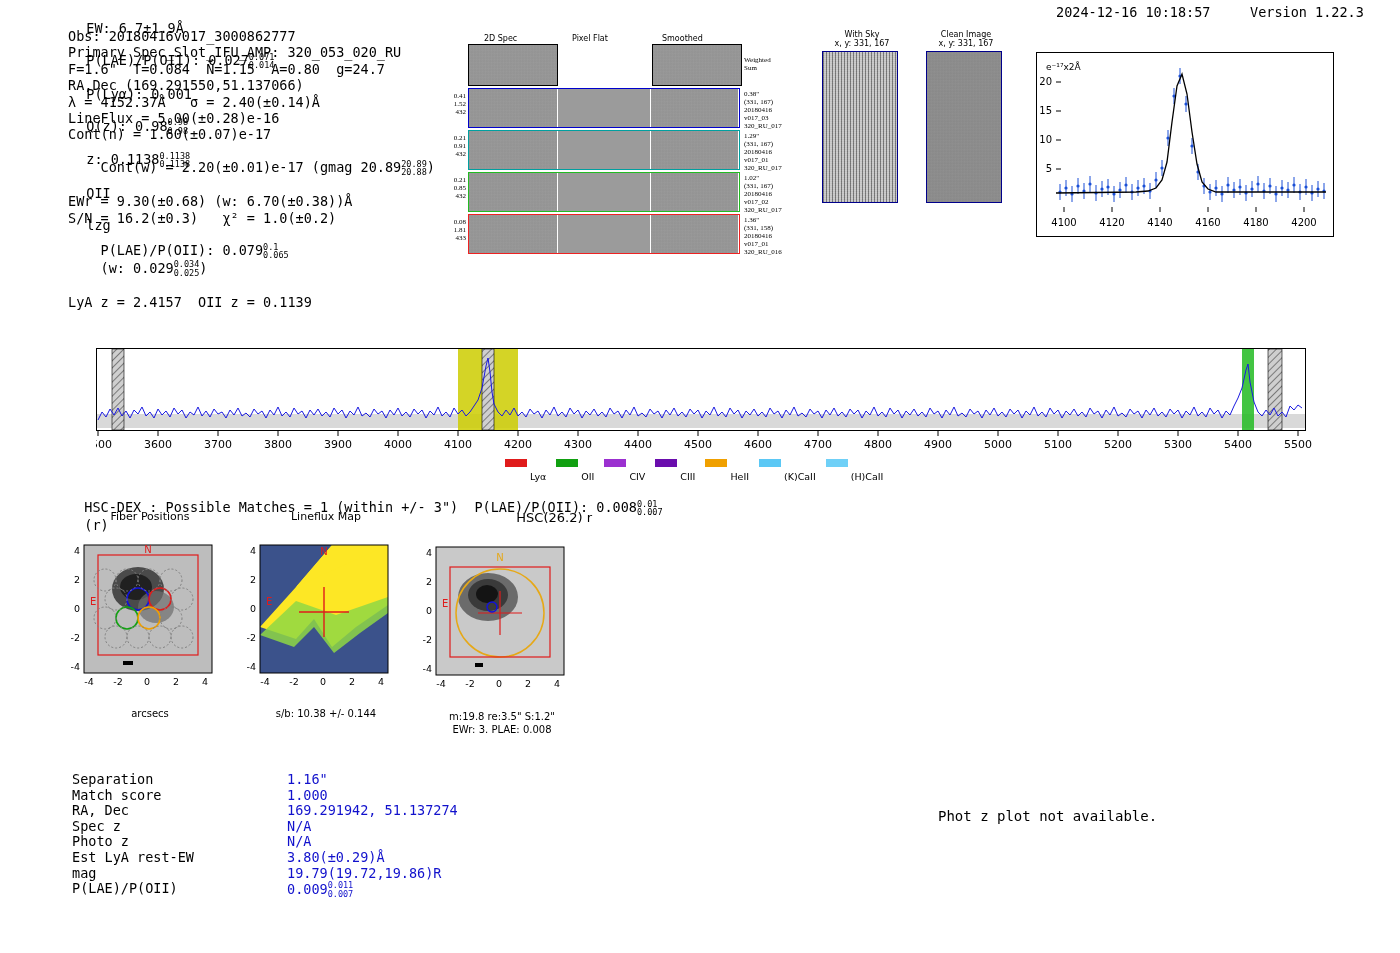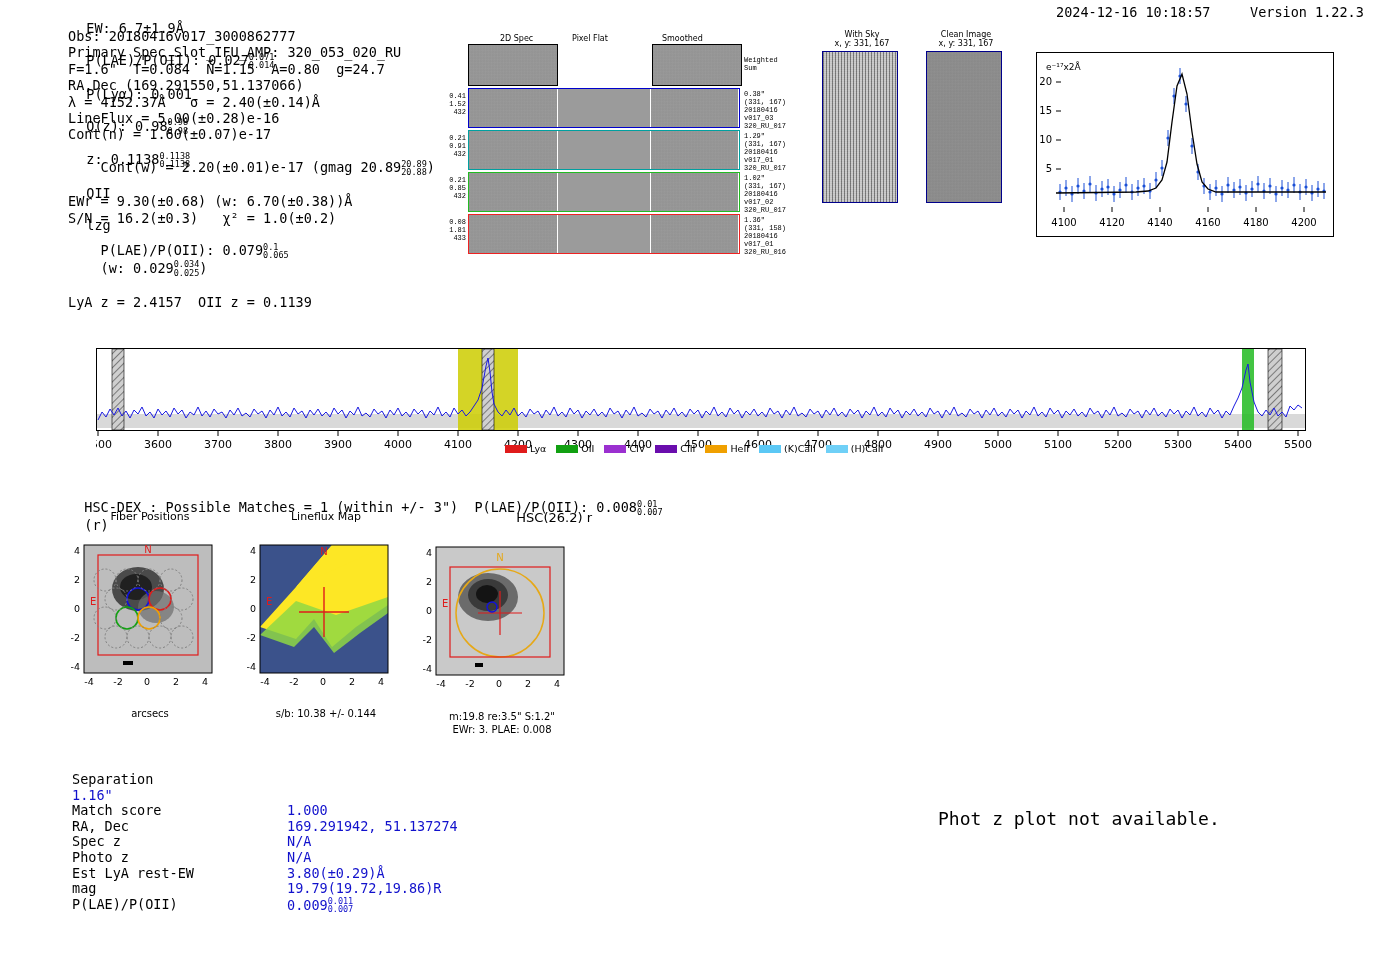--- a/index.html
+++ b/index.html
@@ -3,21 +3,21 @@
 <meta charset="utf-8">
 <style>
   html,body{margin:0;padding:0;background:#ffffff;}
   body{width:1400px;height:953px;position:relative;font-family:"DejaVu Sans Mono",monospace;color:#000;overflow:hidden;}
   .abs{position:absolute;}
   .hdr{font-size:13.5px;white-space:pre;}
   .frac{display:inline-block;vertical-align:middle;font-size:8.5px;line-height:1.0;text-align:left;position:relative;top:0px;}
   .frac span{display:block;}
   .infoline{font-size:13.5px;white-space:pre;line-height:16.4px;}
   .blue-border{border:1.6px solid #00008B;box-sizing:border-box;}
-  .tiny{font-size:7px;font-family:Liberation Mono, monospace;line-height:8px;white-space:pre;}
+  .tiny{font-size:7px;font-family:Liberation Serif, serif;line-height:8px;white-space:pre;}
   .lbl{font-size:8px;font-family:"DejaVu Sans",sans-serif;}
   svg{display:block;}
   .noise{
     background-image:
       repeating-linear-gradient(0deg, rgba(0,0,0,0.10) 0px, rgba(255,255,255,0.10) 1px, rgba(0,0,0,0.08) 2px, rgba(255,255,255,0.06) 3px),
       repeating-linear-gradient(90deg, rgba(0,0,0,0.10) 0px, rgba(255,255,255,0.10) 1px, rgba(0,0,0,0.07) 2px, rgba(255,255,255,0.05) 3px);
     background-color:#9a9a9a;
   }
   .noise2{
     background-image:
@@ -25,21 +25,21 @@
       repeating-linear-gradient(0deg, rgba(0,0,0,0.10) 0px, rgba(255,255,255,0.10) 2px);
     background-color:#b0b0b0;
   }
   .noise3{
     background-image:
       repeating-linear-gradient(0deg, rgba(0,0,0,0.12) 0px, rgba(255,255,255,0.12) 1px, rgba(0,0,0,0.10) 2px, rgba(255,255,255,0.08) 3px),
       repeating-linear-gradient(90deg, rgba(0,0,0,0.12) 0px, rgba(255,255,255,0.12) 1px, rgba(0,0,0,0.09) 2px, rgba(255,255,255,0.07) 3px);
     background-color:#8f8f8f;
   }
   .flatgrey{background:#9b9b9b;}
-  .legendtxt{font-size:9.5px;font-family:"DejaVu Sans",sans-serif;}
+  .legendtxt{font-size:9.5px;font-family:"DejaVu Sans",sans-serif;margin-top:28px;}
   .bluetext{color:#1111cc;font-size:13.5px;white-space:pre;}
   .blacktext{font-size:13.5px;white-space:pre;}
 </style>
 </head>
 <body>
 
 <div class="abs hdr" style="left:70px;top:4px;">
   <span>EW: 6.7±1.9Å</span>
   <span style="display:inline-block;width:16px"></span>
   <span>P(LAE)/P(OII): 0.027</span><span class="frac"><span>0.071</span><span>0.014</span></span>
@@ -72,21 +72,21 @@
   <div class="infoline">S/N = 16.2(±0.3)   χ² = 1.0(±0.2)</div>
   <div class="infoline">
     <span>P(LAE)/P(OII): 0.079</span><span class="frac"><span>0.1</span><span>0.065</span></span>
     <span>(w: 0.029</span><span class="frac"><span>0.034</span><span>0.025</span></span><span>)</span>
   </div>
   <div class="infoline">LyA z = 2.4157  OII z = 0.1139</div>
 </div>
 
 <div class="abs" style="left:462px;top:34px;width:290px;height:215px;">
 
-  <div class="abs lbl" style="left:38px;top:0px;">2D Spec</div>
+  <div class="abs lbl" style="left:22px;top:0px;">2D Spec</div>
   <div class="abs lbl" style="left:110px;top:0px;">Pixel Flat</div>
   <div class="abs lbl" style="left:200px;top:0px;">Smoothed</div>
 
   <div class="abs noise" style="left:6px;top:10px;width:88px;height:40px;border:1px solid #000;"></div>
   <div class="abs" style="left:96px;top:10px;width:92px;height:40px;background:#ffffff;"></div>
   <div class="abs noise" style="left:190px;top:10px;width:88px;height:40px;border:1px solid #000;"></div>
   <div class="abs tiny" style="left:282px;top:22px;">Weighted
 Sum</div>
 
   <div class="abs" style="left:6px;top:54px;width:272px;height:40px;border:1.6px solid #0000cc;box-sizing:border-box;">
@@ -602,21 +602,21 @@
     <circle cx="80" cy="78" r="5" fill="none" stroke="#1111dd" stroke-width="1.4"></circle>
     <text x="88" y="32" fill="#e6a817" font-size="10" text-anchor="middle" font-family="DejaVu Sans, sans-serif">N</text>
     <text x="30" y="78" fill="#e01b1b" font-size="10" font-family="DejaVu Sans, sans-serif">E</text>
     <rect x="63" y="134" width="8" height="4" fill="#000"></rect>
   </svg>
   <div class="lbl" style="font-size:10px;text-align:center;width:180px;margin-top:1px;white-space:pre-line;line-height:13px;">m:19.8 re:3.5" S:1.2"
 EWr: 3. PLAE: 0.008</div>
 </div>
 
 <div class="abs" style="left:72px;top:772px;width:520px;">
-  <div style="display:flex;line-height:15.6px;flex-direction:column;">
+  <div style="display:flex;line-height:15.6px;">
     <div class="blacktext" style="width:215px;">Separation</div>
     <div class="bluetext">1.16"</div>
   </div>
   <div style="display:flex;line-height:15.6px;">
     <div class="blacktext" style="width:215px;">Match score</div>
     <div class="bluetext">1.000</div>
   </div>
   <div style="display:flex;line-height:15.6px;">
     <div class="blacktext" style="width:215px;">RA, Dec</div>
     <div class="bluetext">169.291942, 51.137274</div>
@@ -636,13 +636,13 @@
   <div style="display:flex;line-height:15.6px;">
     <div class="blacktext" style="width:215px;">mag</div>
     <div class="bluetext">19.79(19.72,19.86)R</div>
   </div>
   <div style="display:flex;line-height:15.6px;">
     <div class="blacktext" style="width:215px;">P(LAE)/P(OII)</div>
     <div class="bluetext"><span>0.009</span><span class="frac" style="color:#1111cc;"><span>0.011</span><span>0.007</span></span></div>
   </div>
 </div>
 
-<div class="abs blacktext" style="left:938px;top:808px;font-size:18px;">Phot z plot not available.</div>
+<div class="abs blacktext" style="left:938px;top:808px;font-size:14px;">Phot z plot not available.</div>
 
 </body></html>

